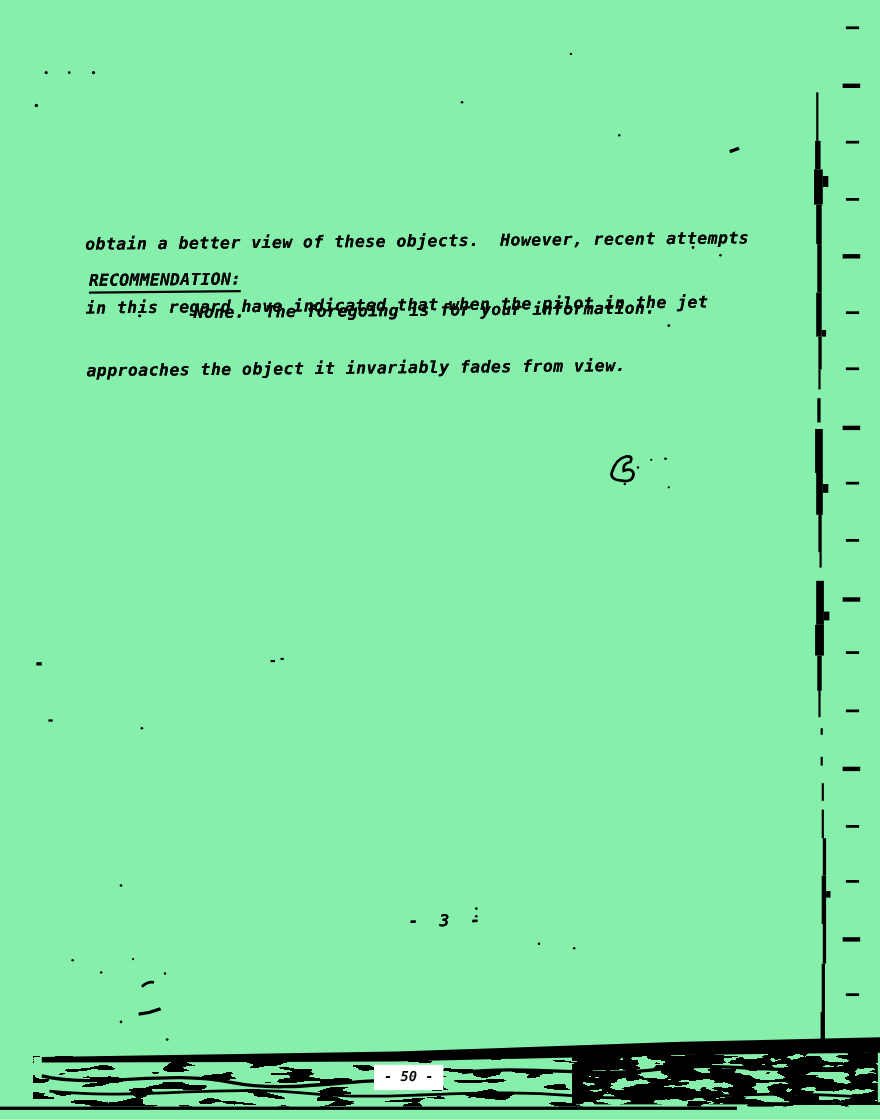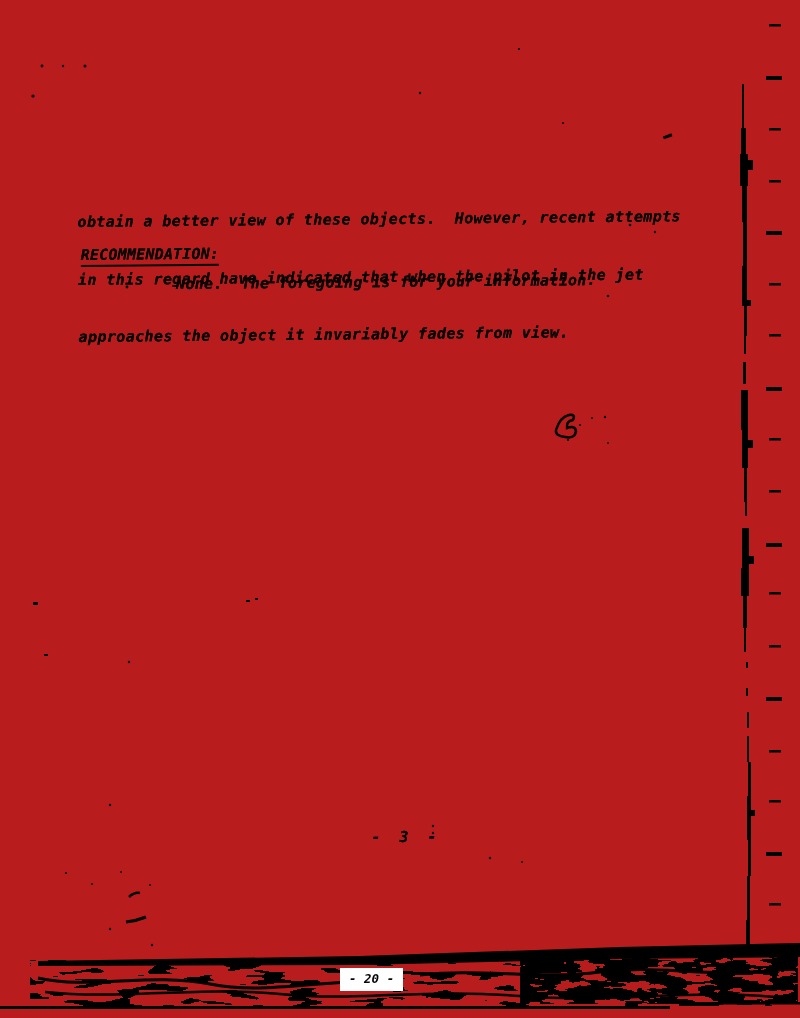--- a/index.html
+++ b/index.html
@@ -1,20 +1,20 @@
 <!DOCTYPE html>
 <html><head>
 <meta charset="utf-8">
 <style>
   html, body { margin: 0; padding: 0; background: #ffffff; }
   .page {
     position: relative;
     width: 800px;
     height: 1018px;
-    background: #b91c1c;
+    background: #86efac;
     overflow: hidden;
     font-family: "DejaVu Sans Mono", "Liberation Mono", monospace;
   }
   .typed {
     font-weight: bold;
     font-style: italic;
     color: #070707;
     white-space: pre;
     text-shadow: 0 0 0.5px #000;
   }
@@ -92,21 +92,21 @@
     <div class="para typed">
       <p>obtain a better view of these objects.  However, recent attempts</p>
       <p>in this regard have indicated that when the pilot in the jet</p>
       <p>approaches the object it invariably fades from view.</p>
     </div>
     <h2 class="heading typed">RECOMMENDATION:</h2>
     <p class="rec-body typed">None.  The foregoing is for your information.</p>
     <p class="page-num typed">- 3 -</p>
   </div>
 
-  <span class="footer-num">- 20 -</span>
+  <span class="footer-num">- 50 -</span>
 
   <svg class="artifact-layer" width="800" height="1018" viewBox="0 0 800 1018" xmlns="http://www.w3.org/2000/svg">
     <defs>
       <filter id="noiseMain" x="-5%" y="-20%" width="110%" height="140%">
         <feTurbulence type="fractalNoise" baseFrequency="0.028 0.14" numOctaves="2" seed="8" result="n"></feTurbulence>
         <feColorMatrix in="n" type="matrix" values="0 0 0 0 0  0 0 0 0 0  0 0 0 0 0  0 0 0 1.7 -0.5"></feColorMatrix>
         <feComponentTransfer>
             <feFuncA type="discrete" tableValues="0 0 1 1"></feFuncA>
           </feComponentTransfer>
         <feComposite operator="in" in2="SourceGraphic"></feComposite>

